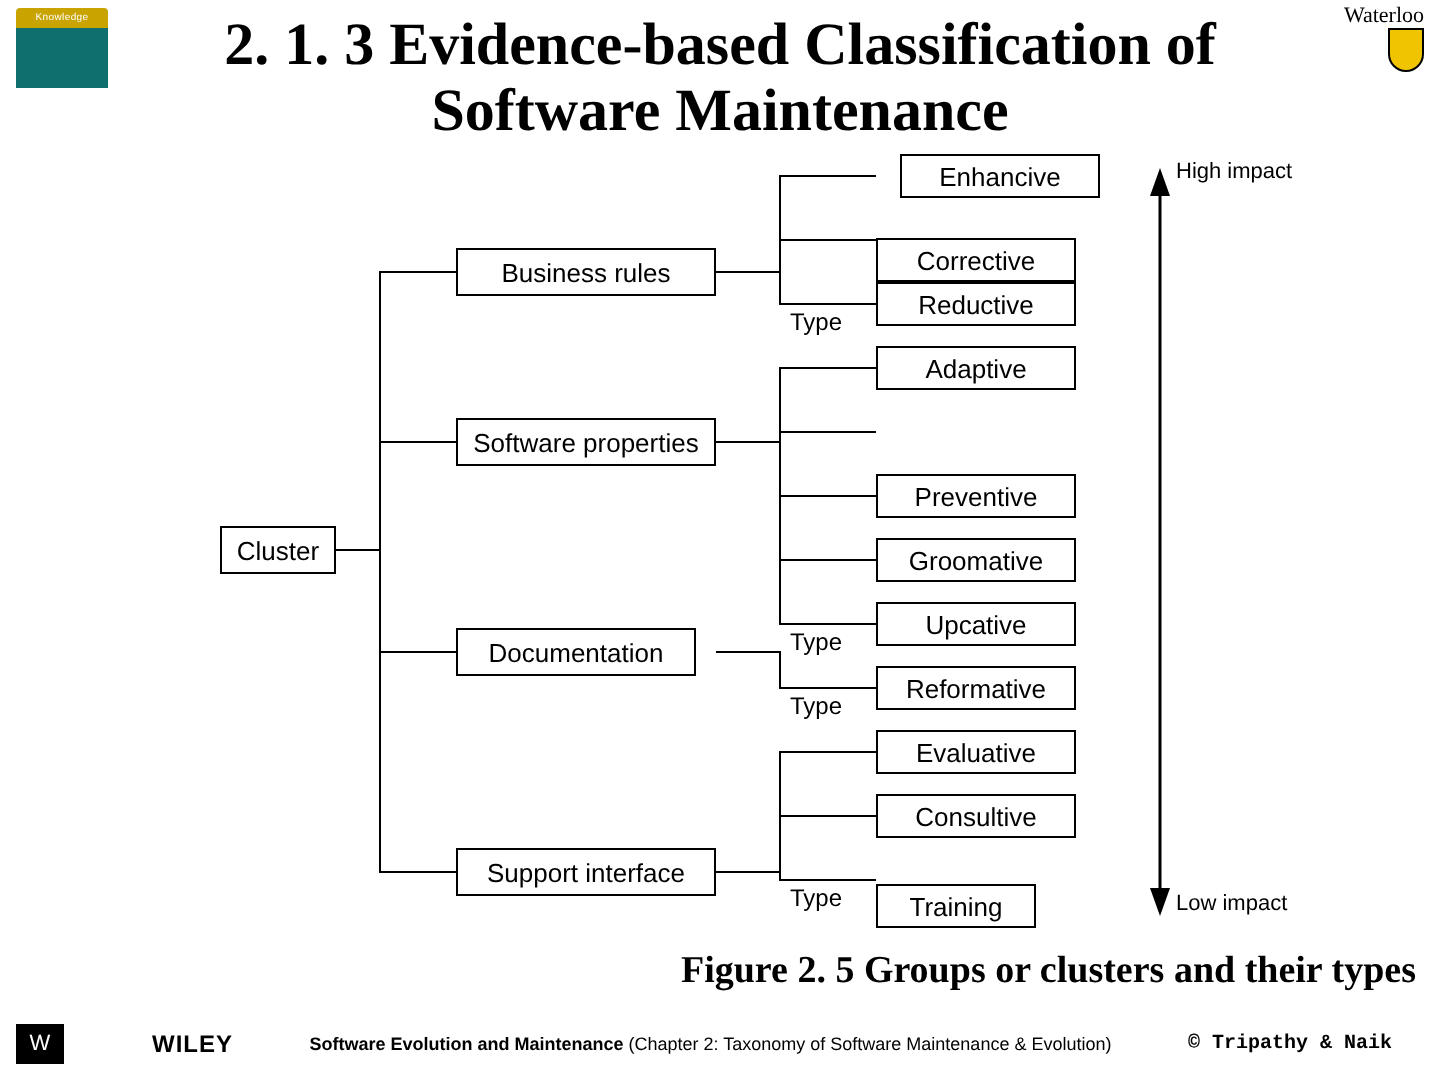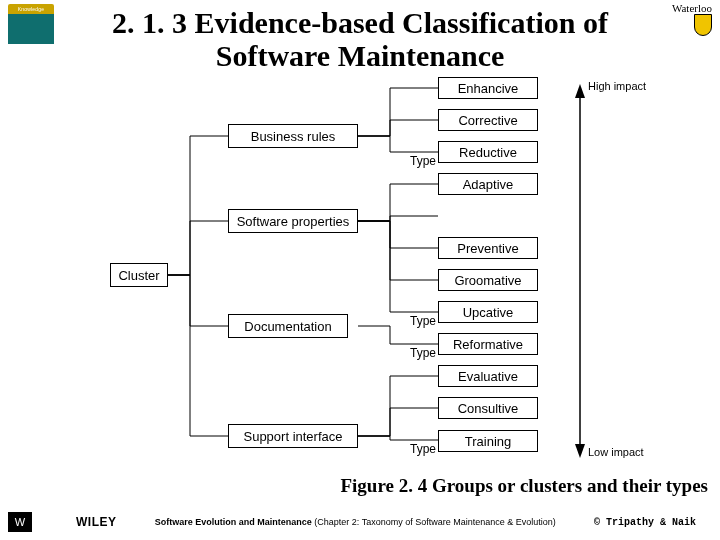--- a/index.html
+++ b/index.html
@@ -15,21 +15,21 @@
   .footer { position: absolute; left: 0; right: 0; bottom: 8px; display: flex; align-items: center; }
   .wiley { display: flex; align-items: center; gap: 4px; margin-left: 8px; }
   .wiley .mark { width: 24px; height: 20px; background: #000; color: #fff; font-size: 11px; font-family: Arial, sans-serif; display:flex; align-items:center; justify-content:center; }
   .wiley .name { font-family: Arial, sans-serif; font-size: 12px; font-weight: bold; letter-spacing: 0.5px; margin-left: 40px; }
   .footer .book { flex: 1; text-align: center; font-family: Arial, sans-serif; font-size: 9px; }
   .footer .book .bold { font-weight: bold; text-align: center; }
   .footer .copyright { margin-right: 24px; font-family: Liberation Mono, monospace; font-size: 10px; font-weight: bold; }
   .diagram { position: absolute; left: 110px; top: 76px; width: 600px; height: 398px; }
   .diagram svg { position: absolute; inset: 0; }
   .node { position: absolute; background: #fff; border: 1px solid #000; font-family: Arial, Helvetica, sans-serif; font-size: 13px; display: flex; align-items: center; justify-content: center; text-align: center; white-space: nowrap; overflow: hidden; }
-  .lab { position: absolute; font-family: Arial, Helvetica, sans-serif; font-size: 12px; text-align: right; }
+  .lab { position: absolute; font-family: Arial, Helvetica, sans-serif; font-size: 12px; text-align: center; }
   .impact { position: absolute; font-family: Arial, Helvetica, sans-serif; font-size: 11px; white-space: nowrap; }
   .arrow-line { stroke: #000; stroke-width: 1.5; }
   .arrow-head { fill: #000; }
   .conn { stroke: #000; stroke-width: 1; fill: none; }
 </style>
 </head>
 <body>
 
 <div class="slide">
 
@@ -91,24 +91,24 @@
       </div>
     <div class="node" style="left:118px;top:348px;width:130px;height:24px">
         <span>Support interface</span>
       </div>
 
     <div class="lab" style="left:270px;top:78px;width:56px">Type</div>
     <div class="lab" style="left:270px;top:238px;width:56px">Type</div>
     <div class="lab" style="left:270px;top:270px;width:56px">Type</div>
     <div class="lab" style="left:270px;top:366px;width:56px">Type</div>
 
-    <div class="node" style="left:328px;top:1px;width:100px;height:22px">
+    <div class="node" style="left:340px;top:1px;width:100px;height:22px">
         <span>Enhancive</span>
       </div>
-    <div class="node" style="left:328px;top:33px;width:100px;height:22px">
+    <div class="node" style="left:328px;top:43px;width:100px;height:22px">
         <span>Corrective</span>
       </div>
     <div class="node" style="left:328px;top:65px;width:100px;height:22px">
         <span>Reductive</span>
       </div>
     <div class="node" style="left:328px;top:97px;width:100px;height:22px">
         <span>Adaptive</span>
       </div>
     <div class="node" style="left:328px;top:161px;width:100px;height:22px">
         <span>Preventive</span>
@@ -121,29 +121,29 @@
       </div>
     <div class="node" style="left:328px;top:257px;width:100px;height:22px">
         <span>Reformative</span>
       </div>
     <div class="node" style="left:328px;top:289px;width:100px;height:22px">
         <span>Evaluative</span>
       </div>
     <div class="node" style="left:328px;top:321px;width:100px;height:22px">
         <span>Consultive</span>
       </div>
-    <div class="node" style="left:328px;top:354px;width:100px;height:22px">
+    <div class="node" style="left:328px;top:366px;width:80px;height:22px">
         <span>Training</span>
       </div>
 
     <div class="impact" style="left:478px;top:4px">High impact</div>
     <div class="impact" style="left:478px;top:370px">Low impact</div>
   </div>
 
-  <div class="caption">Figure 2. 4 Groups or clusters and their types</div>
+  <div class="caption">Figure 2. 5 Groups or clusters and their types</div>
 
   <div class="footer">
     <div class="wiley">
       <div class="mark">W</div>
       <div class="name">WILEY</div>
     </div>
     <div class="book">
       <span class="bold">Software Evolution and Maintenance</span><span> (Chapter 2: Taxonomy of Software Maintenance &amp; Evolution)</span>
     </div>
     <div class="copyright">© Tripathy &amp; Naik</div>

